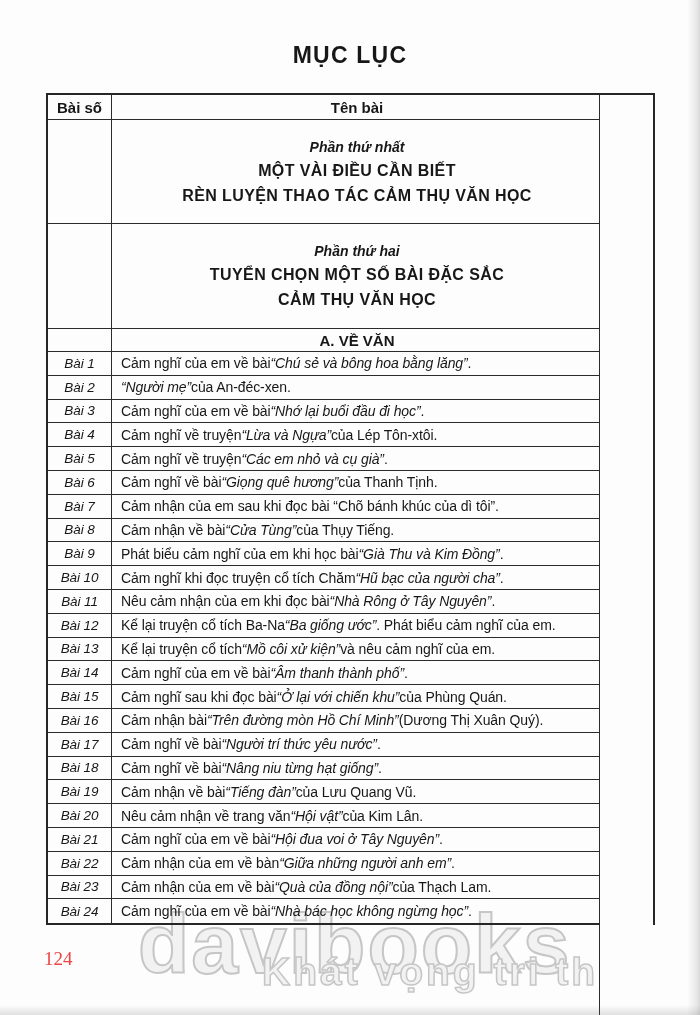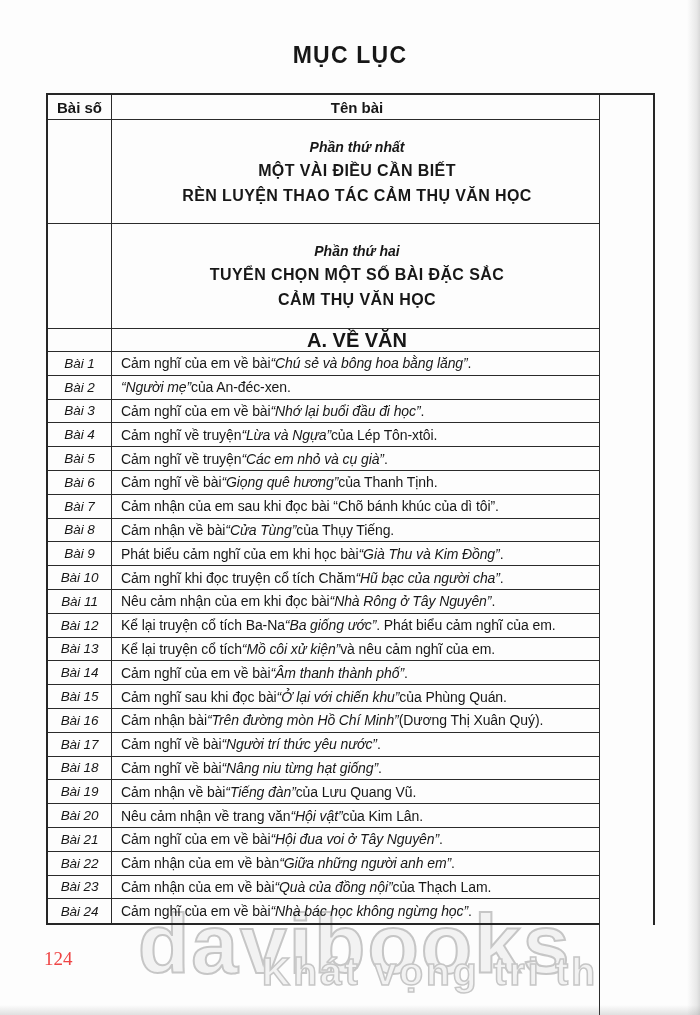--- a/index.html
+++ b/index.html
@@ -23,21 +23,21 @@
   .trow.header .c.title{justify-content:center;}
 
   .trow.section .c.title{flex-direction:column;justify-content:center;gap:7px;
                          white-space:normal;text-align:center;}
   .trow.sec1{height:104px;}
   .trow.sec2{height:105px;}
   .part-label{font-style:italic;font-weight:700;font-size:14px;}
   .part-line{font-weight:700;font-size:16px;letter-spacing:0.4px;}
   .trow.section .c.page{font-weight:700;font-size:15px;}
 
-  .trow.subhead{height:23px;font-weight:700;font-size:20px;}
+  .trow.subhead{height:23px;font-weight:700;font-size:15px;}
   .trow.subhead .c.title{justify-content:center;}
   .trow.subhead .c.page{font-weight:700;}
 
   .trow.item{height:23.8px;font-size:14px;letter-spacing:-0.1px;}
   .trow.item .c.num{font-style:italic;font-size:13.5px;}
   .trow.item .c.page{font-size:14px;font-weight:500;}
   .it{font-style:italic;}
 
   .wm{position:absolute;z-index:1;font-weight:700;color:#f2f2f2;white-space:nowrap;
       -webkit-text-stroke:2px #c6c6c6;line-height:1;}

